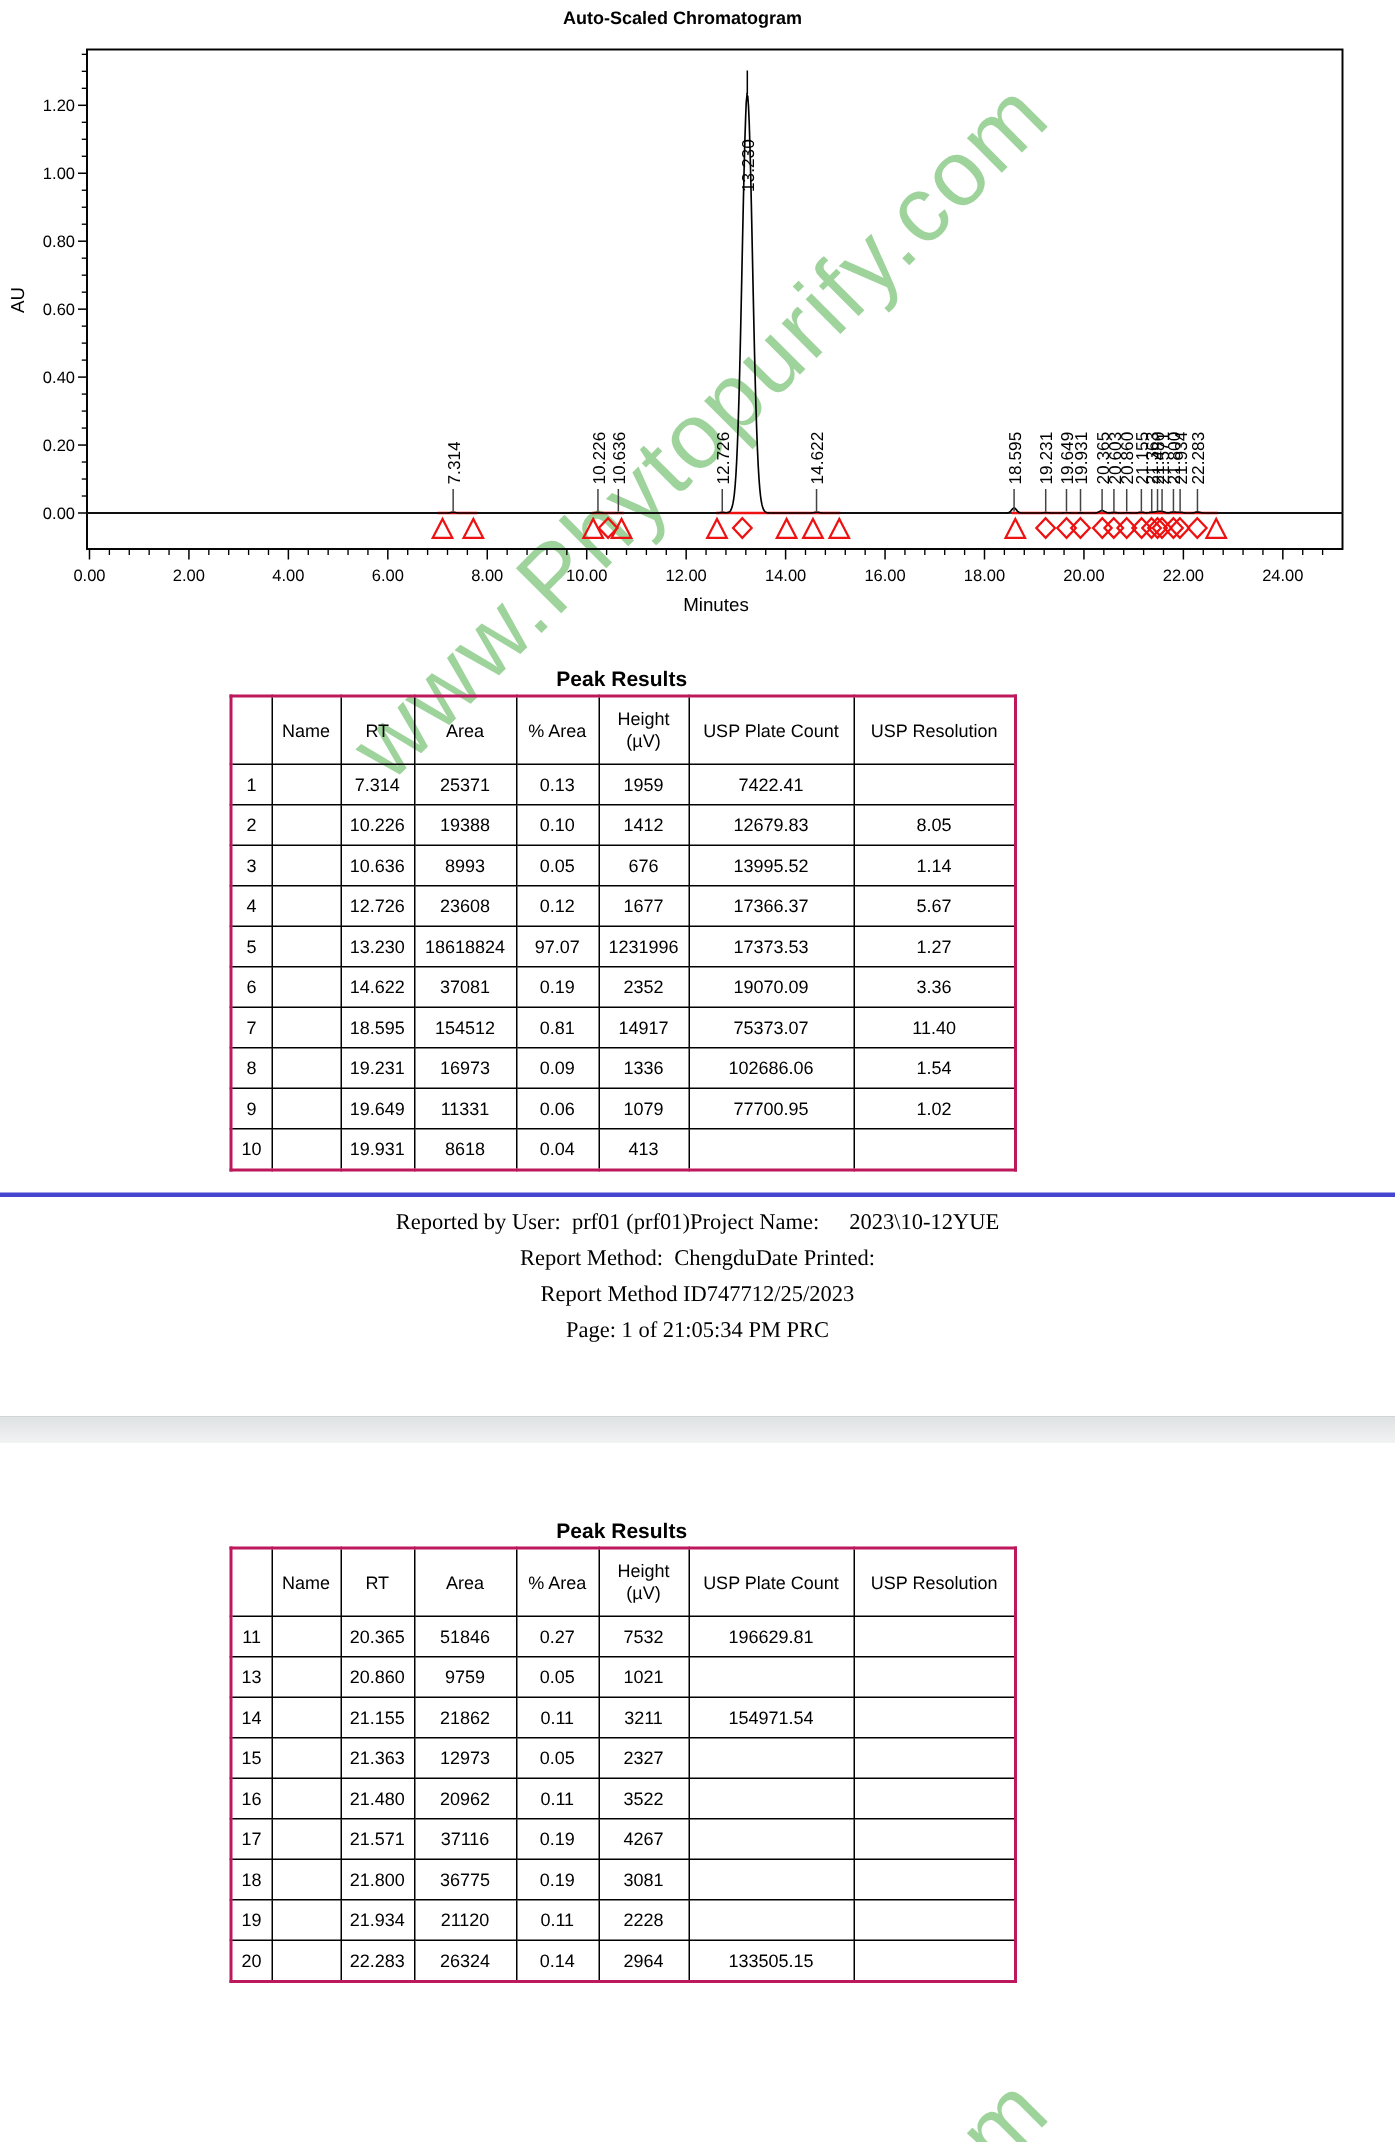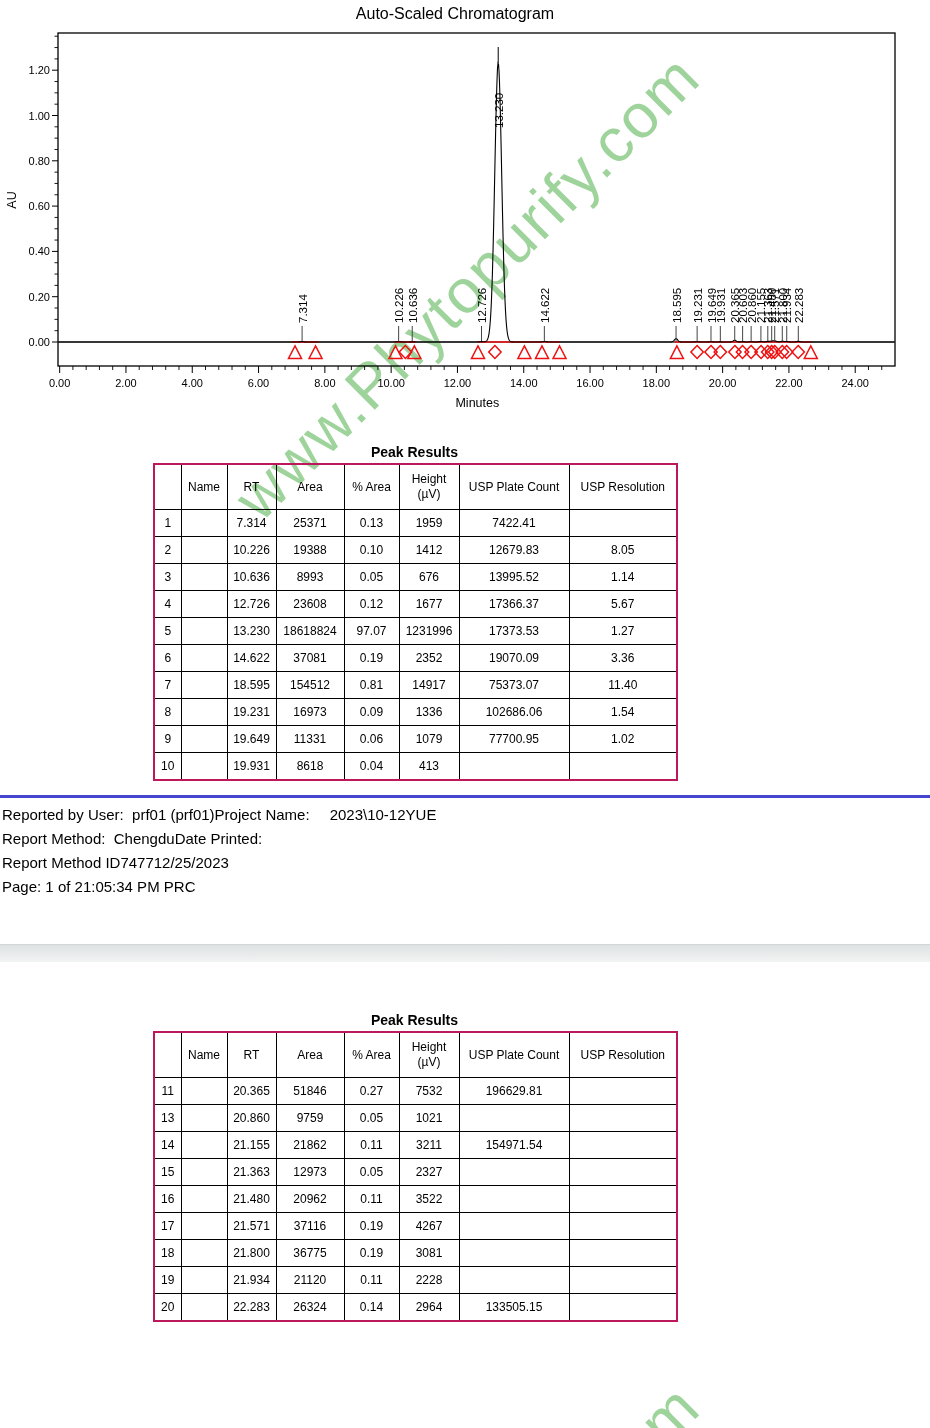--- a/index.html
+++ b/index.html
@@ -9,41 +9,41 @@
   }
   .watermark{
     position:absolute;z-index:0;white-space:nowrap;
     font-family:"Liberation Sans",sans-serif;font-size:62px;font-weight:normal;
     transform:translate(-50%,-50%) rotate(-45deg);
     pointer-events:none;letter-spacing:2px;
   }
   #content{position:absolute;left:0;top:0;width:930px;height:1428px;z-index:1;}
   #chart-title{
     position:absolute;left:0;top:5px;width:910px;text-align:center;
-    font-size:16px;font-weight:normal;
+    font-size:12px;font-weight:bold;
   }
   #chromatogram-svg{position:absolute;left:0;top:0;}
   svg{font-family:"Liberation Sans",sans-serif;}
   .peak-section{position:absolute;left:153px;width:523px;}
   .peak-title{width:523px;text-align:center;font-size:14px;font-weight:bold;margin-bottom:3px;}
   table.peak-table{
     border-collapse:collapse;table-layout:fixed;width:523px;
     font-family:"Liberation Sans",sans-serif;font-size:12px;
     border:2px solid #be185d;
   }
   table.peak-table th,table.peak-table td{
     border:1px solid #000;text-align:center;vertical-align:middle;
     padding:0 1px;overflow:hidden;height:26px;
   }
   table.peak-table thead th{height:44px;font-weight:normal;white-space:pre-line;line-height:1.25;}
   #report-footer{position:absolute;left:0;top:795px;width:930px;}
   #footer-rule{width:930px;height:2.5px;background:#4545cf;margin-bottom:5px;}
   .footer-row{
-    display:flex;justify-content:flex-start;align-items:baseline;
-    font-size:15px;line-height:24px;padding:0 2px;
+    display:flex;justify-content:center;align-items:baseline;
+    font-size:15px;line-height:24px;padding:0 2px;font-family:Liberation Serif, serif;
   }
   .footer-left,.footer-right-label,.footer-right-value{white-space:pre;}
   .footer-right{display:flex;gap:20px;}
   #page-divider{
     position:absolute;left:0;top:944px;width:930px;height:17px;
     background:linear-gradient(#dfe2e3,#f2f3f3);
     border-top:1px solid #d2d5d6;
   }
 </style>
 </head>

